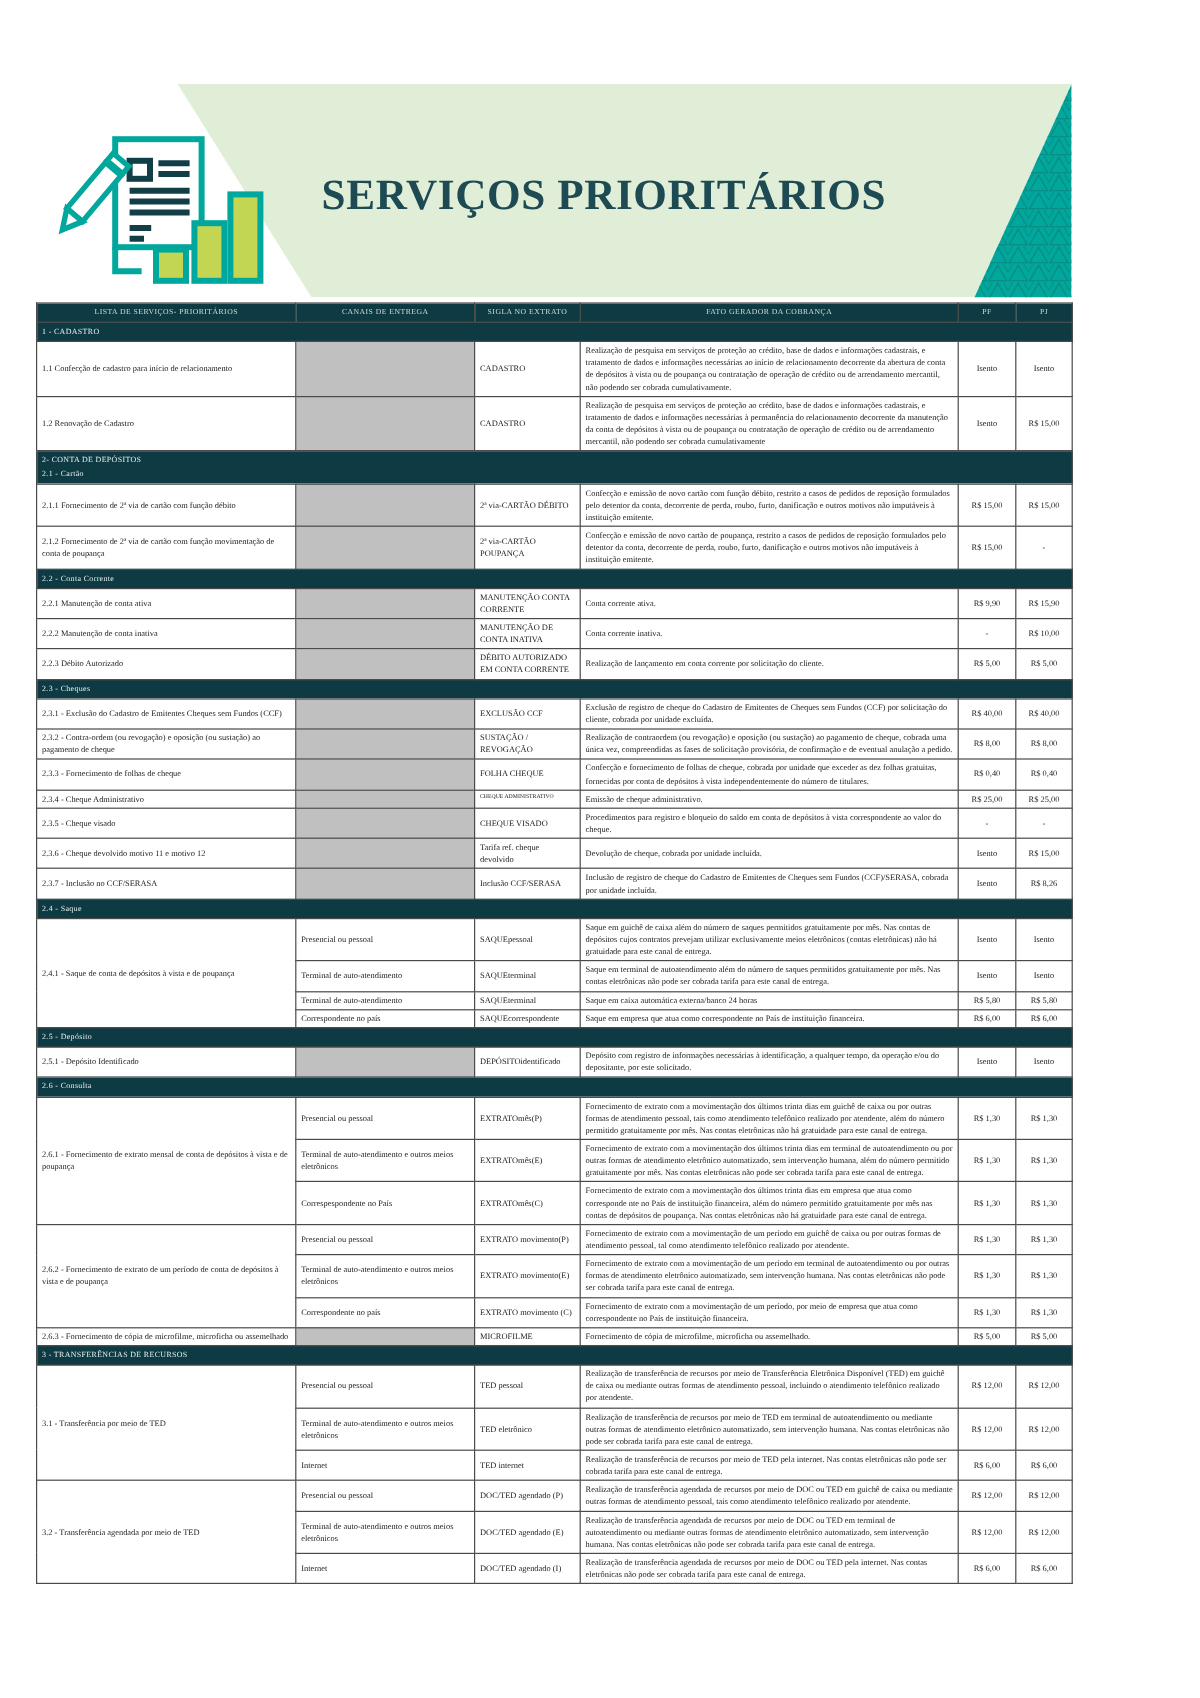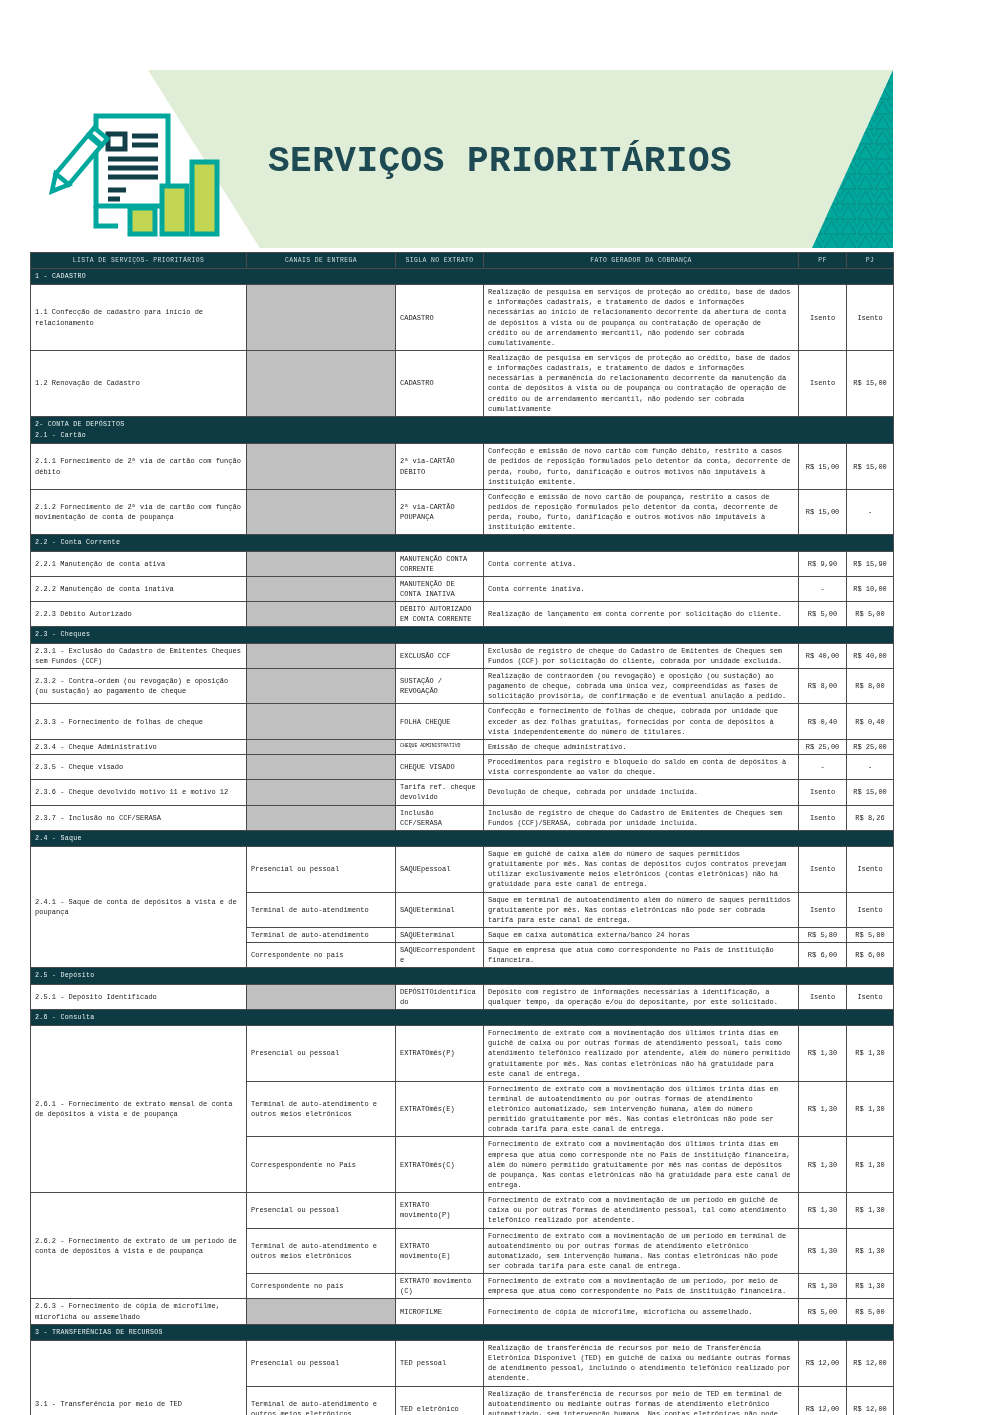--- a/index.html
+++ b/index.html
@@ -1,17 +1,17 @@
 <!DOCTYPE html>
 <html><head>
 <meta charset="utf-8">
 <style>
   html,body{margin:0;padding:0;background:#ffffff;}
   .page{position:relative;width:1000px;height:1415px;background:#fff;overflow:hidden;
-        font-family:Liberation Mono, monospace;color:#1a1a1a;}
+        font-family:Liberation Serif, serif;color:#1a1a1a;}
 
   
   .banner-green{position:absolute;left:148px;top:70px;width:745px;height:178px;
     background:#e0eed7;clip-path:polygon(0 0,100% 0,89.2% 100%,15% 100%);}
   .teal-wedge{position:absolute;left:806px;top:70px;}
   .hero-icon{position:absolute;left:48px;top:110px;}
   .title{position:absolute;left:268px;top:141px;font-size:36px;letter-spacing:.5px;
     color:#1d4a53;font-weight:600;white-space:nowrap;}
 
   

